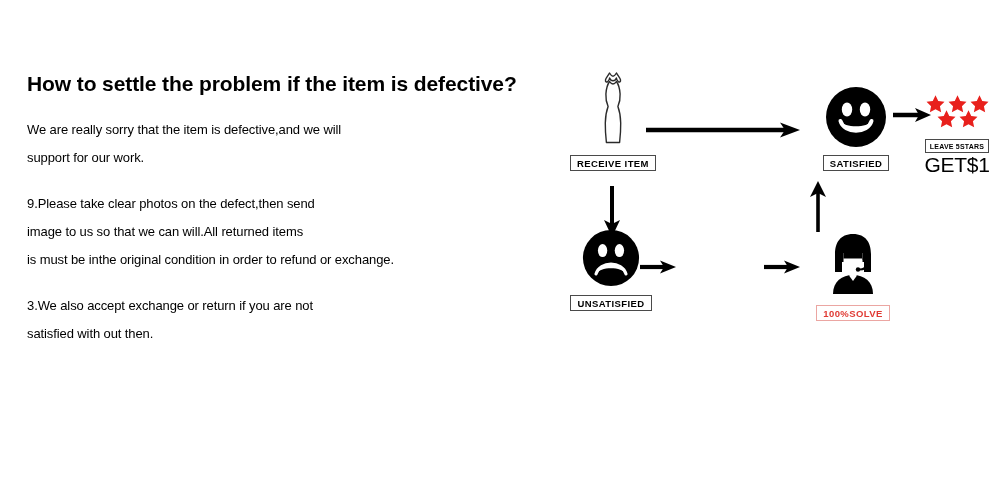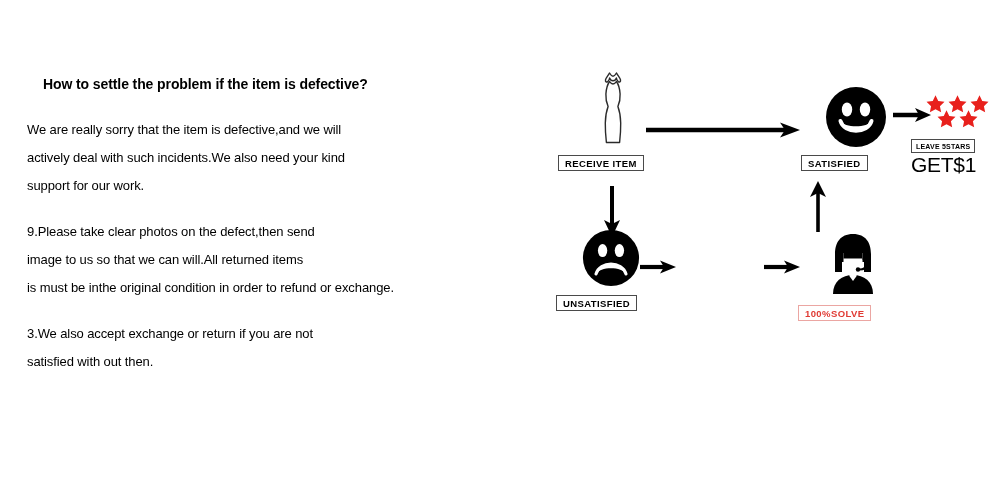--- a/index.html
+++ b/index.html
@@ -20,44 +20,45 @@
   }
 
   
   .text-col {
     position: absolute;
     left: 27px;
     top: 70px;
     width: 660px;
   }
   .heading {
-    font-size: 14px;
+    font-size: 21px;
     font-weight: bold;
     line-height: 28px;
     letter-spacing: -0.1px;
-    margin: 0 0 18px 16px;
+    margin: 0 0 18px 0;
   }
   .para {
     font-size: 13px;
     line-height: 28px;
     margin: 0 0 18px 0;
     letter-spacing: -0.1px;
   }
   .para .ln { display: block; white-space: pre; }
 
   
   .diagram {
     position: absolute;
     left: 548px;
     top: 70px;
     width: 452px;
     height: 270px;
   }
   .node {
     position: absolute;
+    text-align: center;
   }
   .cap {
     display: inline-block;
     border: 1px solid #4a4a4a;
     padding: 2px 6px 1px 6px;
     font-size: 9.5px;
     font-weight: bold;
     letter-spacing: 0.4px;
     line-height: 11px;
     background: #ffffff;
@@ -95,21 +96,20 @@
 <body>
 
 <div id="page">
 
   <div class="text-col">
 
     <div class="heading">How to settle the problem if the item is defective?</div>
 
     <div class="para">
       <span class="ln">We are really sorry that the item is defective,and we will</span>
-      <span class="ln">actively deal with such incidents.We also need your kind</span>
       <span class="ln">support for our work.</span>
     </div>
 
 
     <div class="para">
       <span class="ln">9.Please take clear photos on the defect,then send</span>
       <span class="ln">image to us so that we can will.All returned items</span>
       <span class="ln">is must be inthe original condition in order to refund or exchange.</span>
     </div>
 

